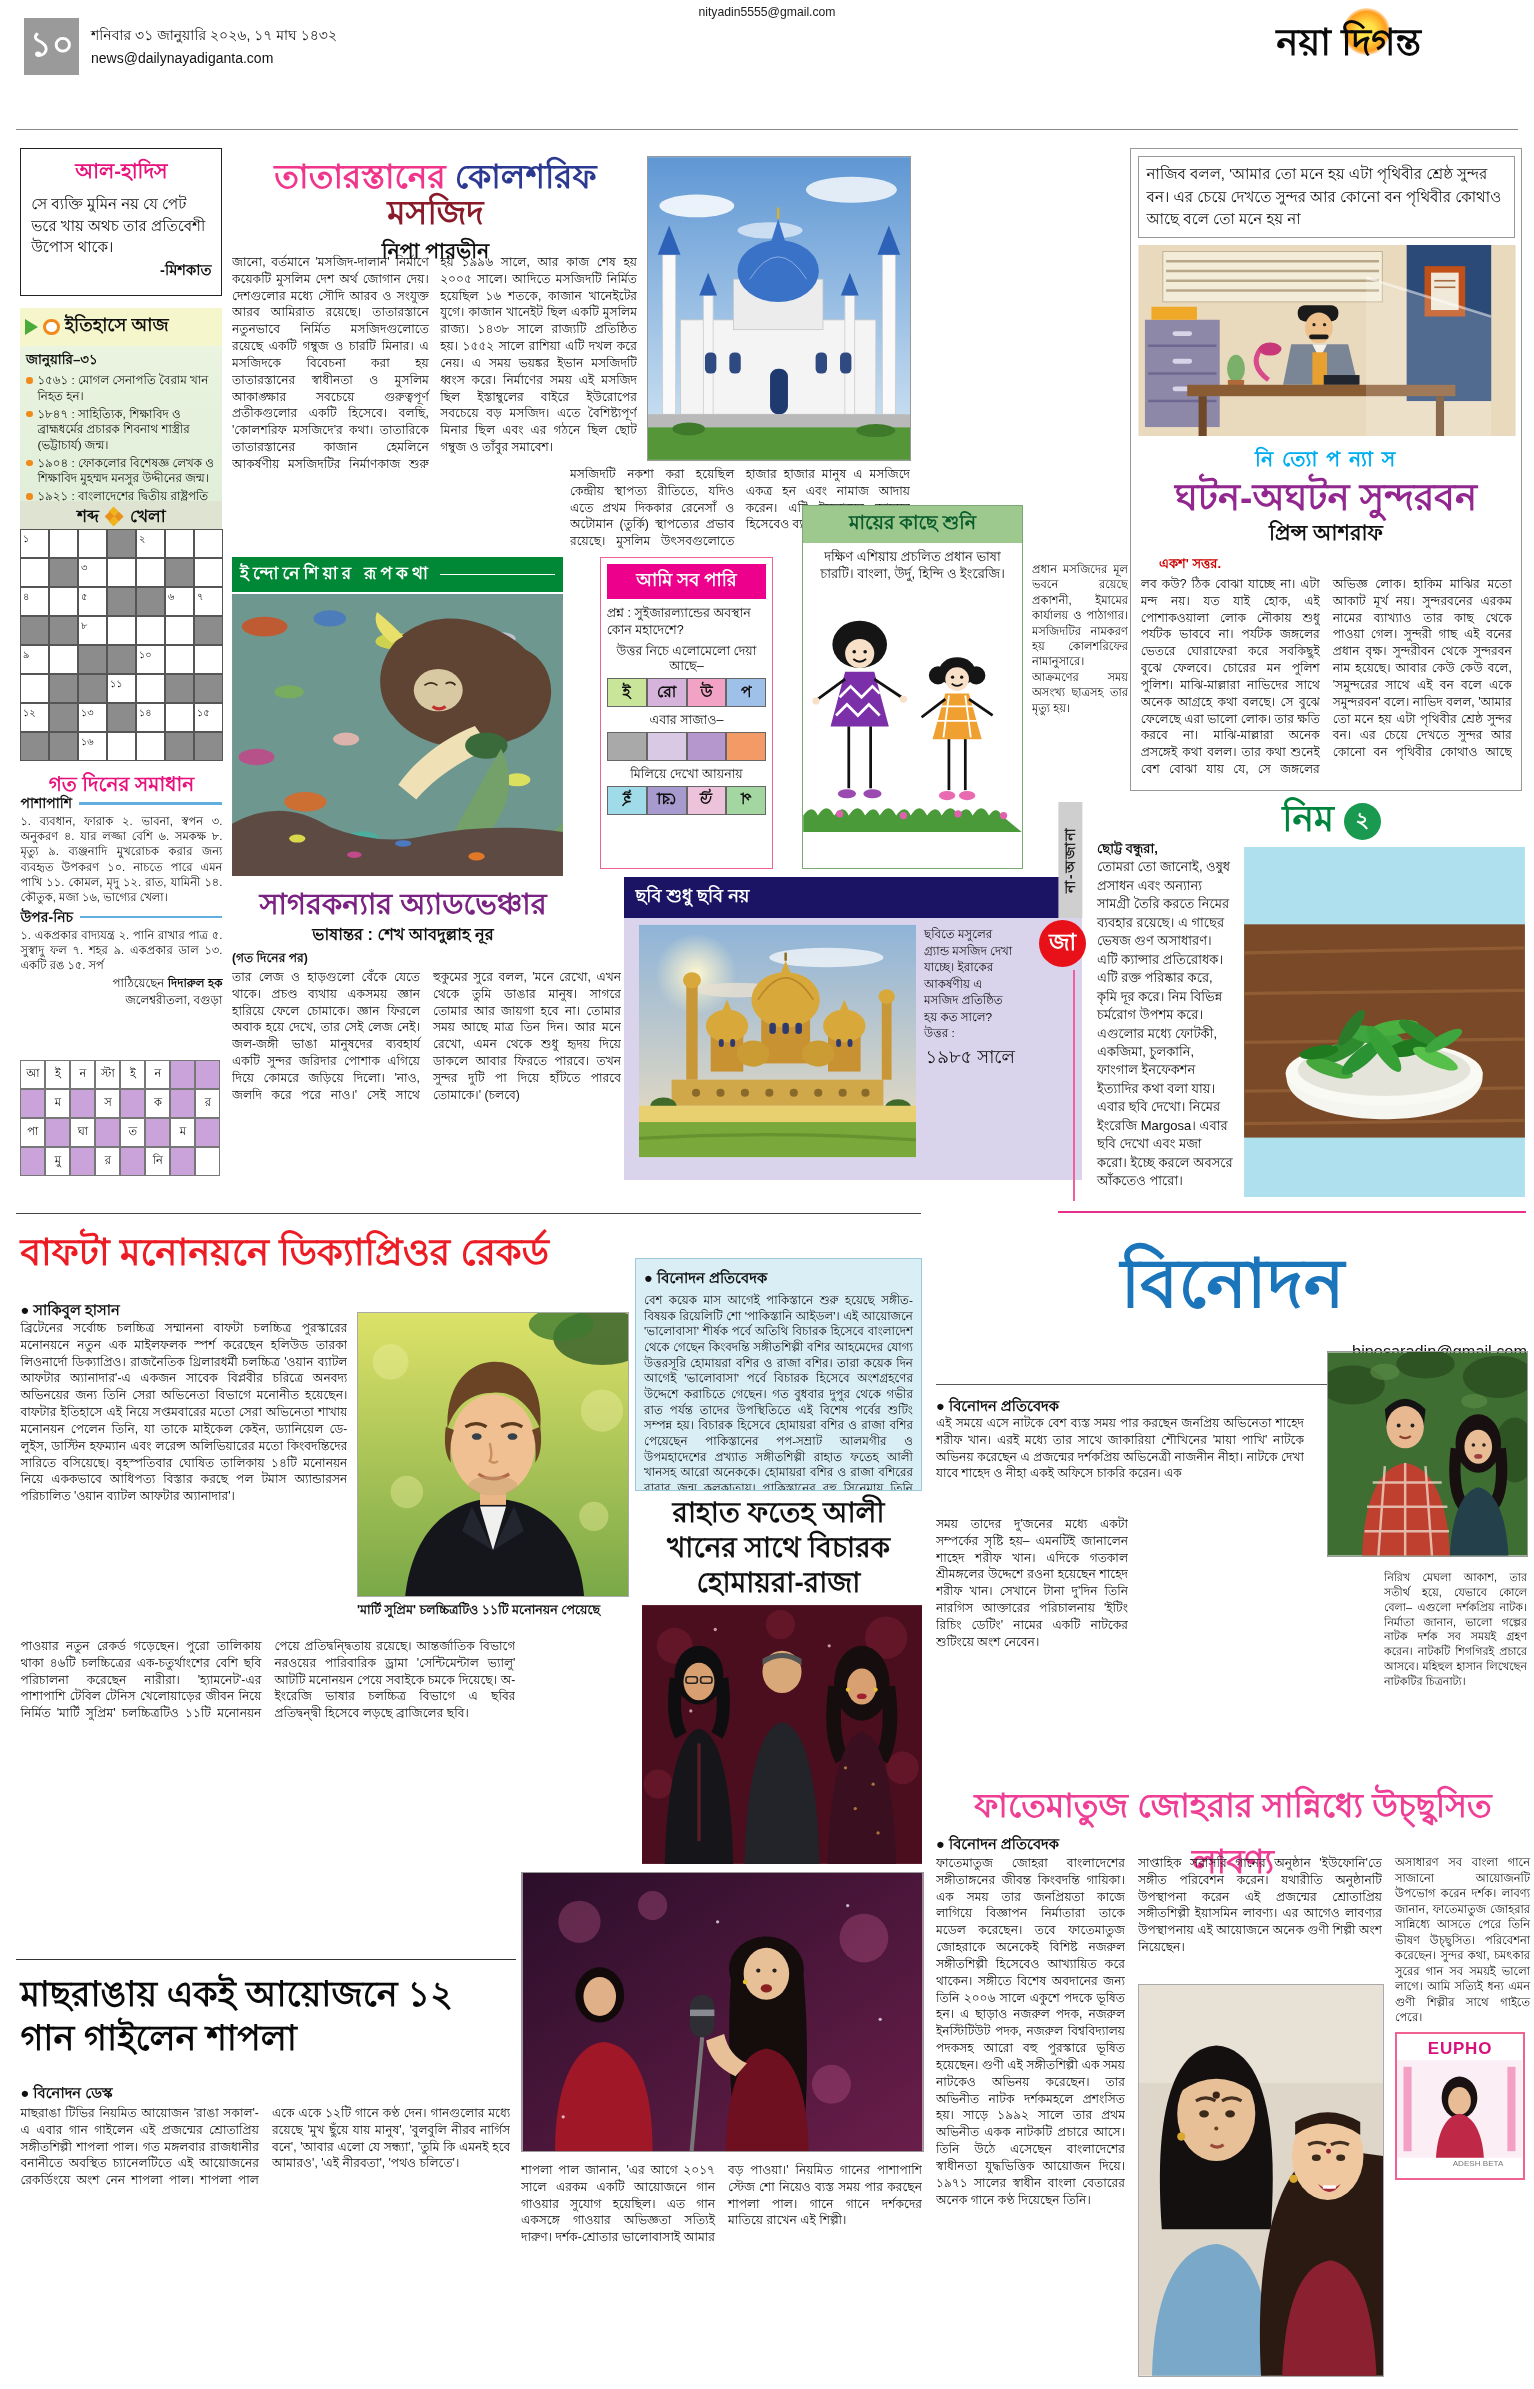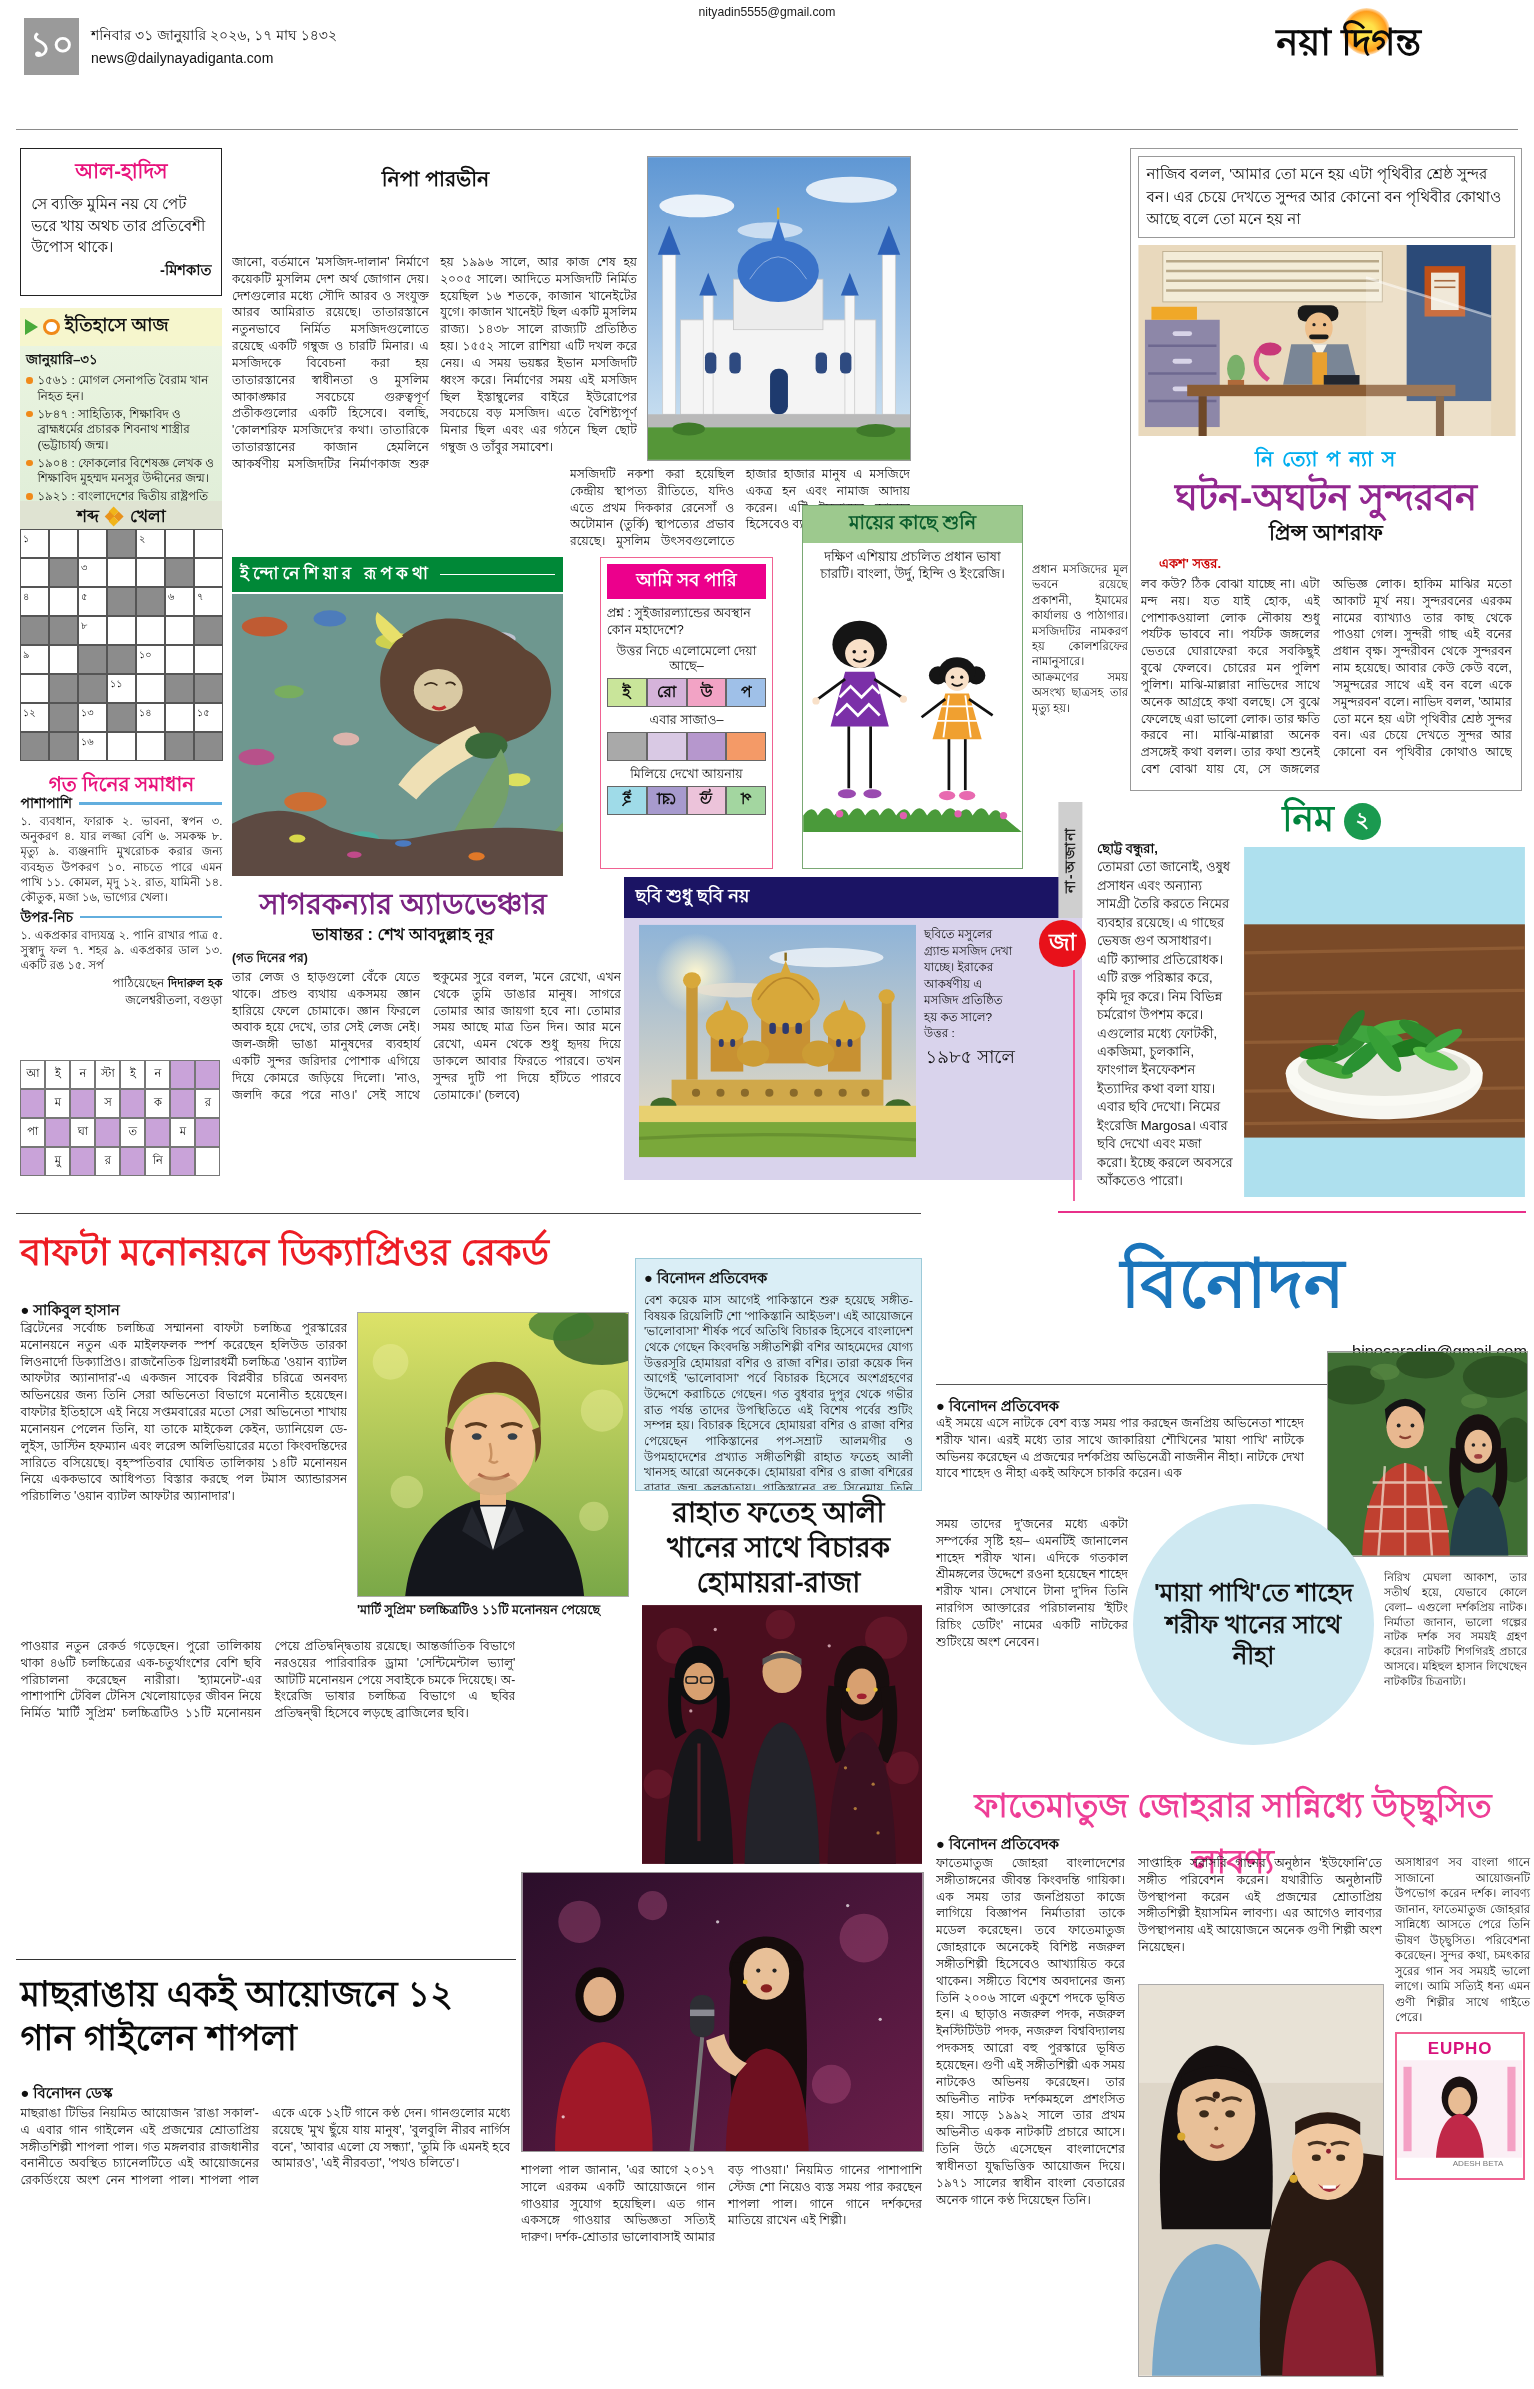--- a/index.html
+++ b/index.html
@@ -396,20 +396,25 @@
       </div>
       <div class="slc pur">
         <span></span>
       </div>
       <div class="slc w">
         <span></span>
       </div>
     </div>
 
   <div class="abs mq-head">
+    <div class="t">
+      <span class="w1">তাতারস্তানের</span>
+      <span class="w2">কোলশরিফ</span>
+      <span class="w3">মসজিদ</span>
+    </div>
     <div class="au">নিপা পারভীন</div>
   </div>
 
   <svg class="abs kul photo" viewBox="0 0 322 372">
     <defs>
         <linearGradient id="sky1" x1="0" y1="0" x2="0" y2="1">
       <stop offset="0" stop-color="#5f97d4"></stop>
           <stop offset="1" stop-color="#d6e8f4"></stop>
         </linearGradient>
       </defs>
@@ -915,21 +920,20 @@
         <line x1="120" y1="140" x2="128" y2="250"></line>
     </g>
     <ellipse cx="185" cy="112" rx="28" ry="36" fill="#181010"></ellipse>
     <path d="M158,118 q-6,50 8,70 M212,118 q6,50 -8,70" stroke="#181010" stroke-width="14" fill="none"></path>
     <ellipse cx="185" cy="116" rx="17" ry="21" fill="#e8bc94"></ellipse>
     <circle cx="179" cy="114" r="2.2" fill="#222"></circle>
       <circle cx="192" cy="114" r="2.2" fill="#222"></circle>
     <ellipse cx="185" cy="128" rx="5" ry="3" fill="#a04040"></ellipse>
     <path d="M150,250 C152,200 166,170 185,166 C206,170 220,202 222,250 Z" fill="#24404a"></path>
   </svg>
-  <div class="abs maya-circ">'মায়া পাখি'তে শাহেদ শরীফ খানের সাথে নীহা</div>
   <div class="abs maya-side">নিরিখ মেঘলা আকাশ, তার সতীর্থ হয়ে, যেভাবে কোলে বেলা– এগুলো দর্শকপ্রিয় নাটক। নির্মাতা জানান, ভালো গল্পের নাটক দর্শক সব সময়ই গ্রহণ করেন। নাটকটি শিগগিরই প্রচারে আসবে। মহিহুল হাসান লিখেছেন নাটকটির চিত্রনাট্য।</div>
 
   <div class="abs fat-t">ফাতেমাতুজ জোহরার সান্নিধ্যে উচ্ছ্বসিত লাবণ্য</div>
   <div class="abs byline fat-by">● বিনোদন প্রতিবেদক</div>
   <div class="abs fat-cols">
     <div class="c1">ফাতেমাতুজ জোহরা বাংলাদেশের সঙ্গীতাঙ্গনের জীবন্ত কিংবদন্তি গায়িকা। এক সময় তার জনপ্রিয়তা কাজে লাগিয়ে বিজ্ঞাপন নির্মাতারা তাকে মডেল করেছেন। তবে ফাতেমাতুজ জোহরাকে অনেকেই বিশিষ্ট নজরুল সঙ্গীতশিল্পী হিসেবেও আখ্যায়িত করে থাকেন। সঙ্গীতে বিশেষ অবদানের জন্য তিনি ২০০৬ সালে একুশে পদকে ভূষিত হন। এ ছাড়াও নজরুল পদক, নজরুল ইনস্টিটিউট পদক, নজরুল বিশ্ববিদ্যালয় পদকসহ আরো বহু পুরস্কারে ভূষিত হয়েছেন। গুণী এই সঙ্গীতশিল্পী এক সময় নাটকেও অভিনয় করেছেন। তার অভিনীত নাটক দর্শকমহলে প্রশংসিত হয়। সাড়ে ১৯৯২ সালে তার প্রথম অভিনীত একক নাটকটি প্রচারে আসে। তিনি উঠে এসেছেন বাংলাদেশের স্বাধীনতা যুদ্ধভিত্তিক আয়োজন দিয়ে। ১৯৭১ সালের স্বাধীন বাংলা বেতারের অনেক গানে কণ্ঠ দিয়েছেন তিনি।</div>
     <div class="c2">
       <div class="tx">সাপ্তাহিক সরাসরি গানের অনুষ্ঠান 'ইউফোনি'তে সঙ্গীত পরিবেশন করেন। যথারীতি অনুষ্ঠানটি উপস্থাপনা করেন এই প্রজন্মের শ্রোতাপ্রিয় সঙ্গীতশিল্পী ইয়াসমিন লাবণ্য। এর আগেও লাবণ্যর উপস্থাপনায় এই আয়োজনে অনেক গুণী শিল্পী অংশ নিয়েছেন।</div>
       <svg class="duo photo" viewBox="0 0 300 480">
         <rect width="300" height="480" fill="#ded6c8"></rect>

